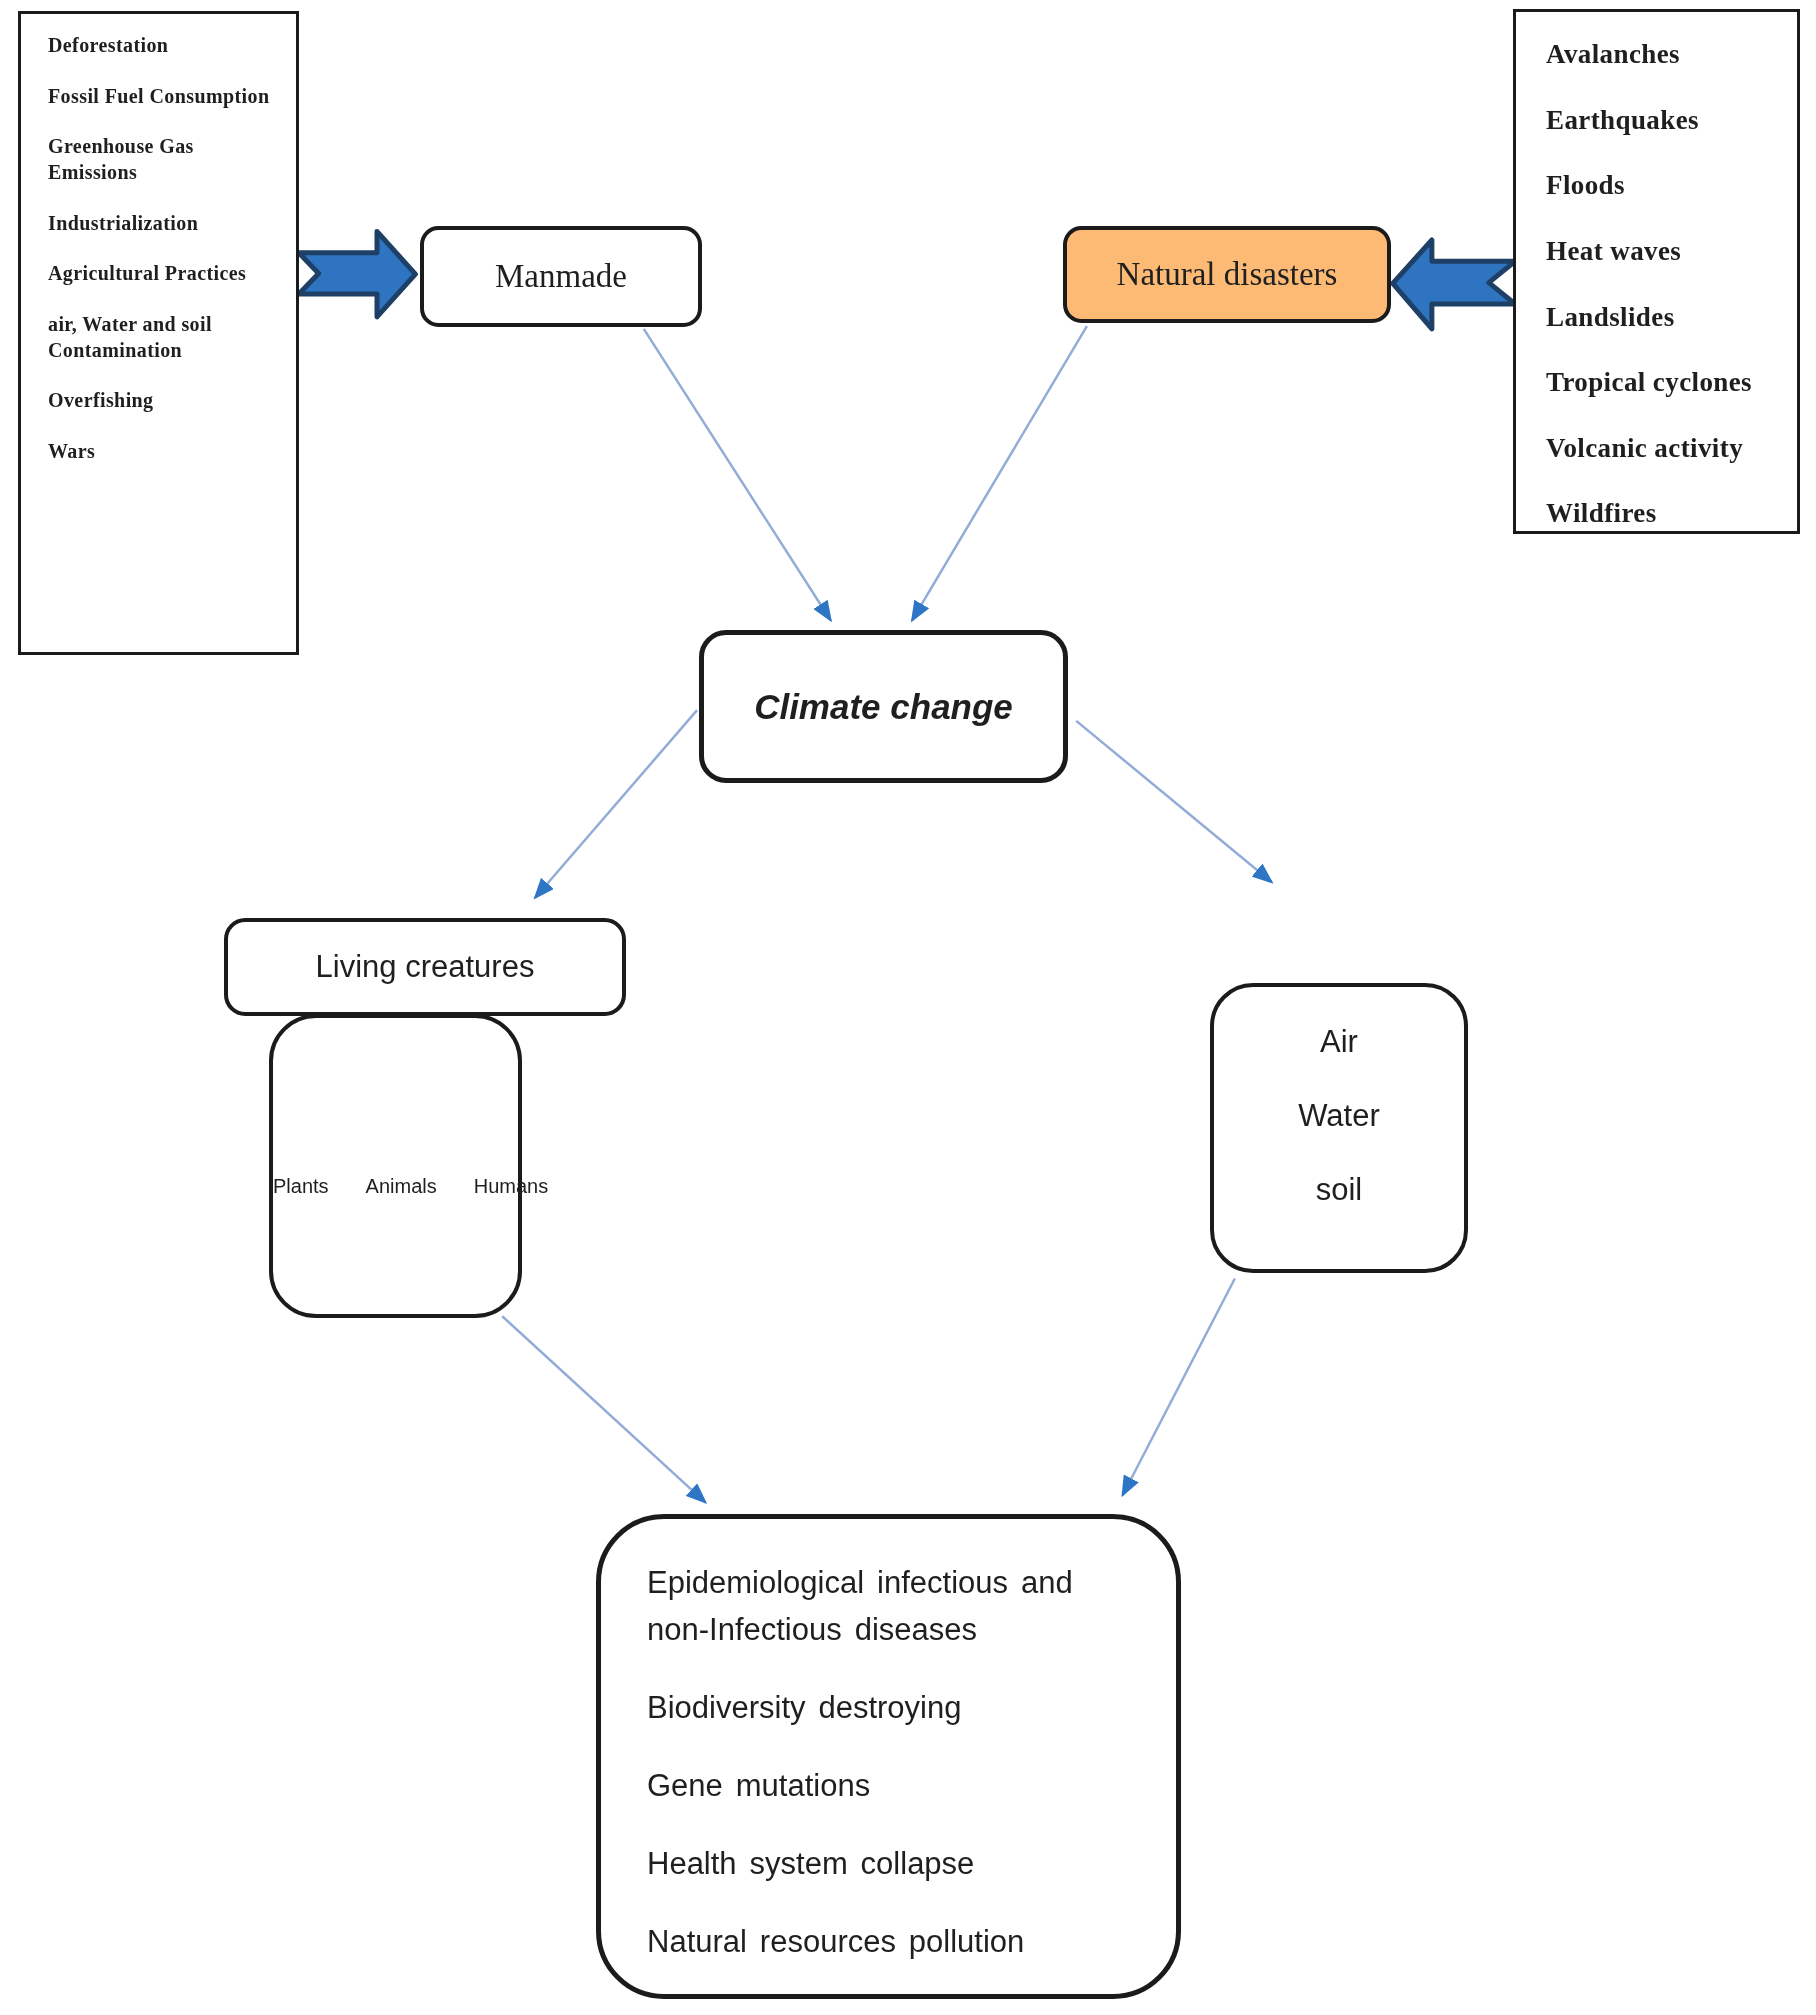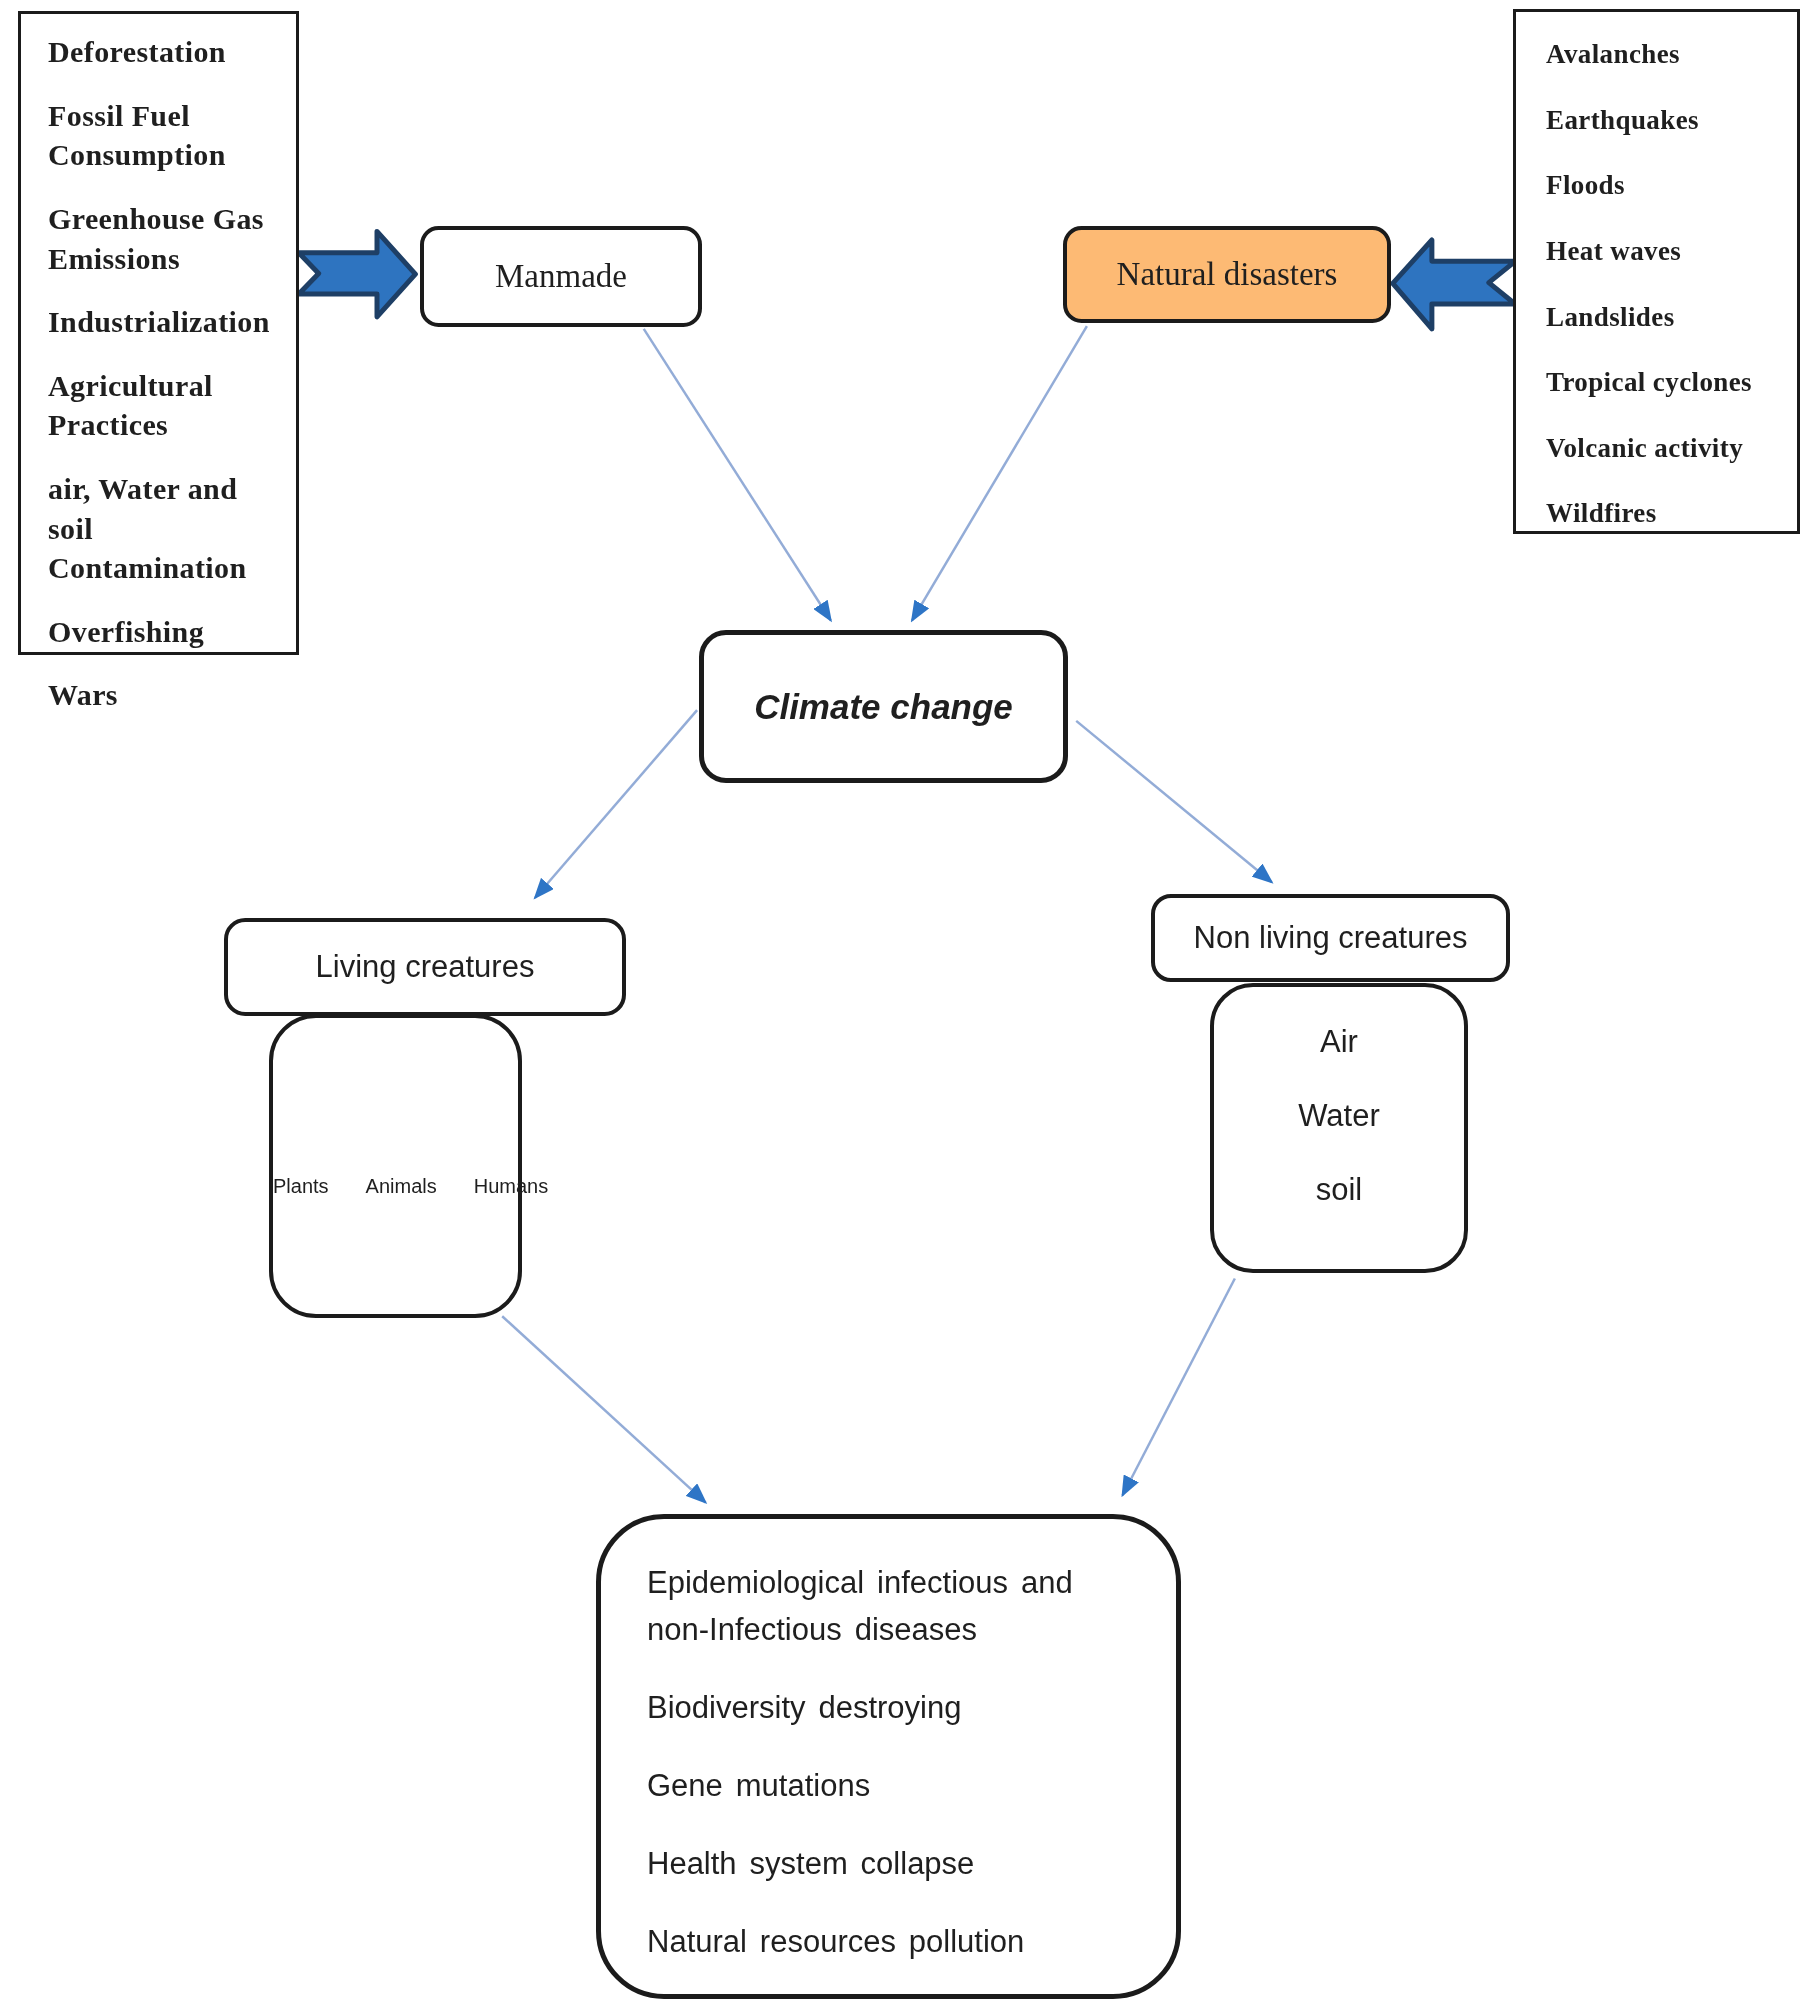--- a/index.html
+++ b/index.html
@@ -15,21 +15,21 @@
   .box{position:absolute;box-sizing:border-box;background:transparent;border:4.3px solid #1b1b1b;}
   .square{border-width:3.6px;border-radius:0;background:#ffffff;}
   .rounded{display:flex;align-items:center;justify-content:center;}
   .serif{font-family:"Liberation Serif","DejaVu Serif",serif;}
 
   
   #left-list{left:18px;top:10.7px;width:281px;height:644px;padding:18.5px 11.4px 7.1px 27px;z-index:2;}
   #right-list{left:1513px;top:8.5px;width:287px;height:525px;padding:25.6px 5.7px 7.1px 30px;z-index:2;}
   .cause-list{list-style:none;margin:0;padding:0;}
   .cause-list li{
-    font-size:30px;font-weight:bold;line-height:1.32;
+    font-size:20px;font-weight:bold;line-height:1.32;
     margin-bottom:24px;letter-spacing:0.4px;
   }
   #right-list .cause-list li{font-size:27px;margin-bottom:30px;white-space:nowrap;}
 
   
   #manmade{left:420px;top:226px;width:282px;height:101px;border-radius:18.5px;font-size:33px;z-index:2;background:#fff;}
   #natural{left:1063px;top:226px;width:328px;height:97px;border-radius:18.5px;font-size:33px;z-index:2;background:#fdba74;}
   #climate{left:699px;top:630px;width:369px;height:153px;border-radius:27px;border-width:5px;
            font-size:35px;font-weight:bold;z-index:2;background:#fff;font-style:italic;}
   #living-label{left:224px;top:918px;width:402px;height:98px;border-radius:21.3px;font-size:31px;z-index:3;}
@@ -112,23 +112,20 @@
 
   <div class="box rounded" id="living-label">
     <span>Living creatures</span>
   </div>
   <div class="box" id="living-content">
     <span class="mini-item">Plants</span>
     <span class="mini-item">Animals</span>
     <span class="mini-item">Humans</span>
   </div>
 
-  <div class="box rounded" id="nonliving-label">
-    <span>Non living creatures</span>
-  </div>
   <div class="box" id="nonliving-content">
     <span class="mini-item">Air</span>
     <span class="mini-item">Water</span>
     <span class="mini-item">soil</span>
   </div>
 
   <div class="box" id="outcome">
     <p class="outcome-item">Epidemiological infectious and non-Infectious diseases</p>
     <p class="outcome-item">Biodiversity destroying</p>
     <p class="outcome-item">Gene mutations</p>

